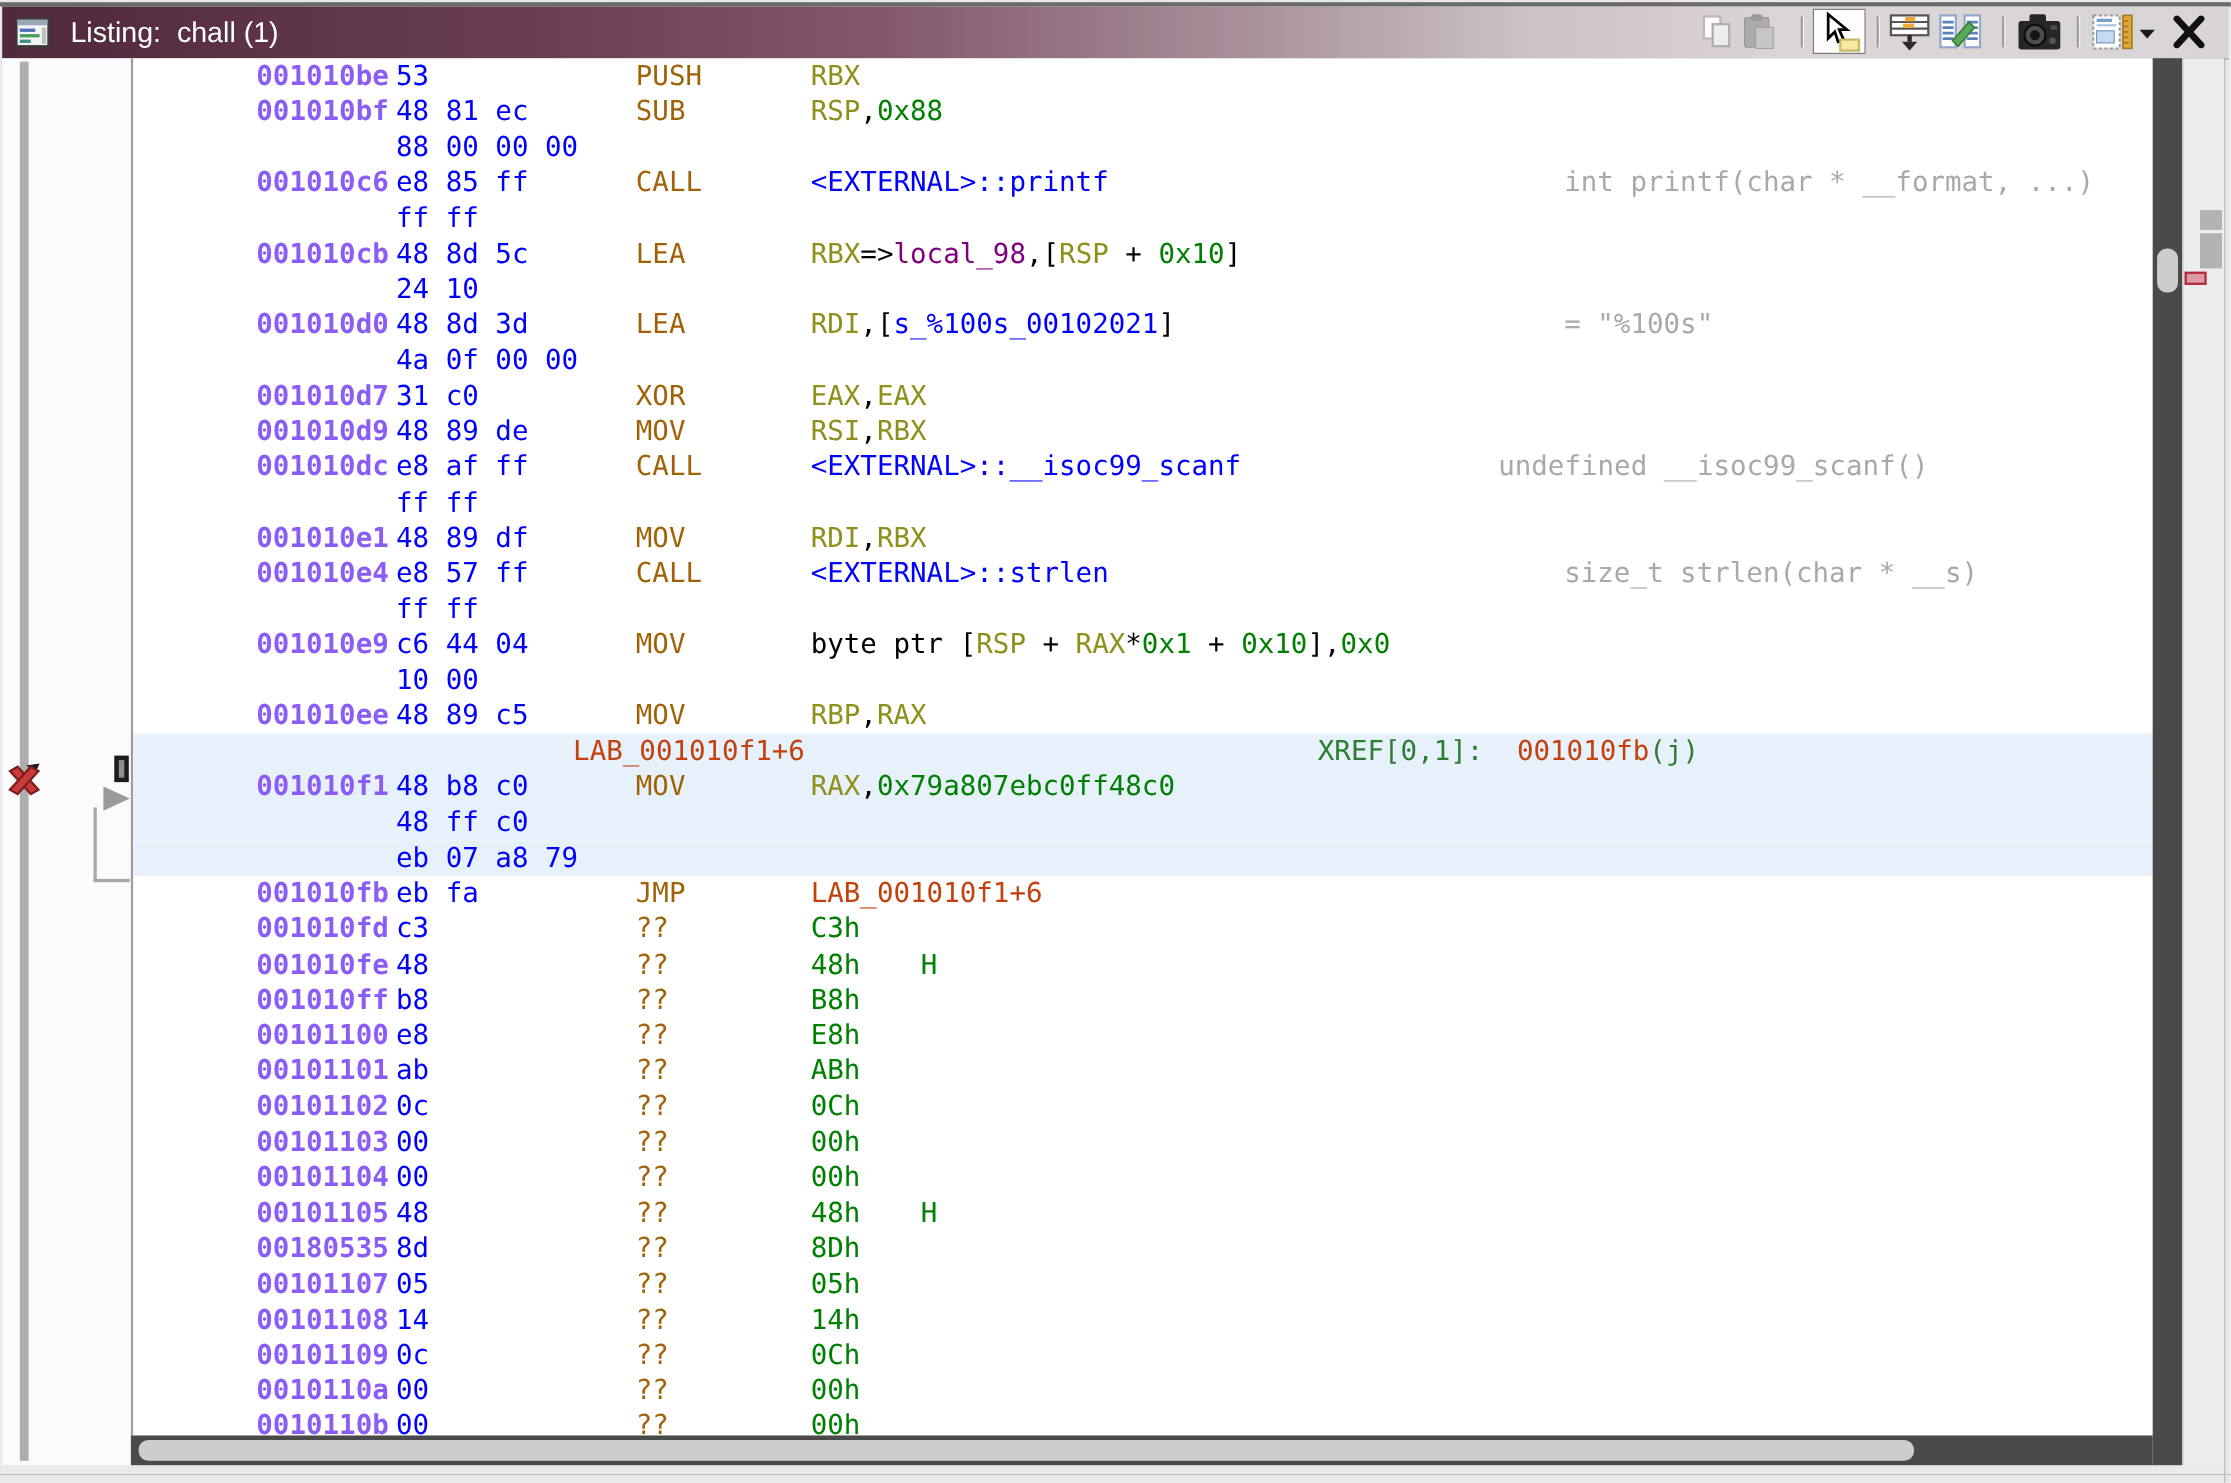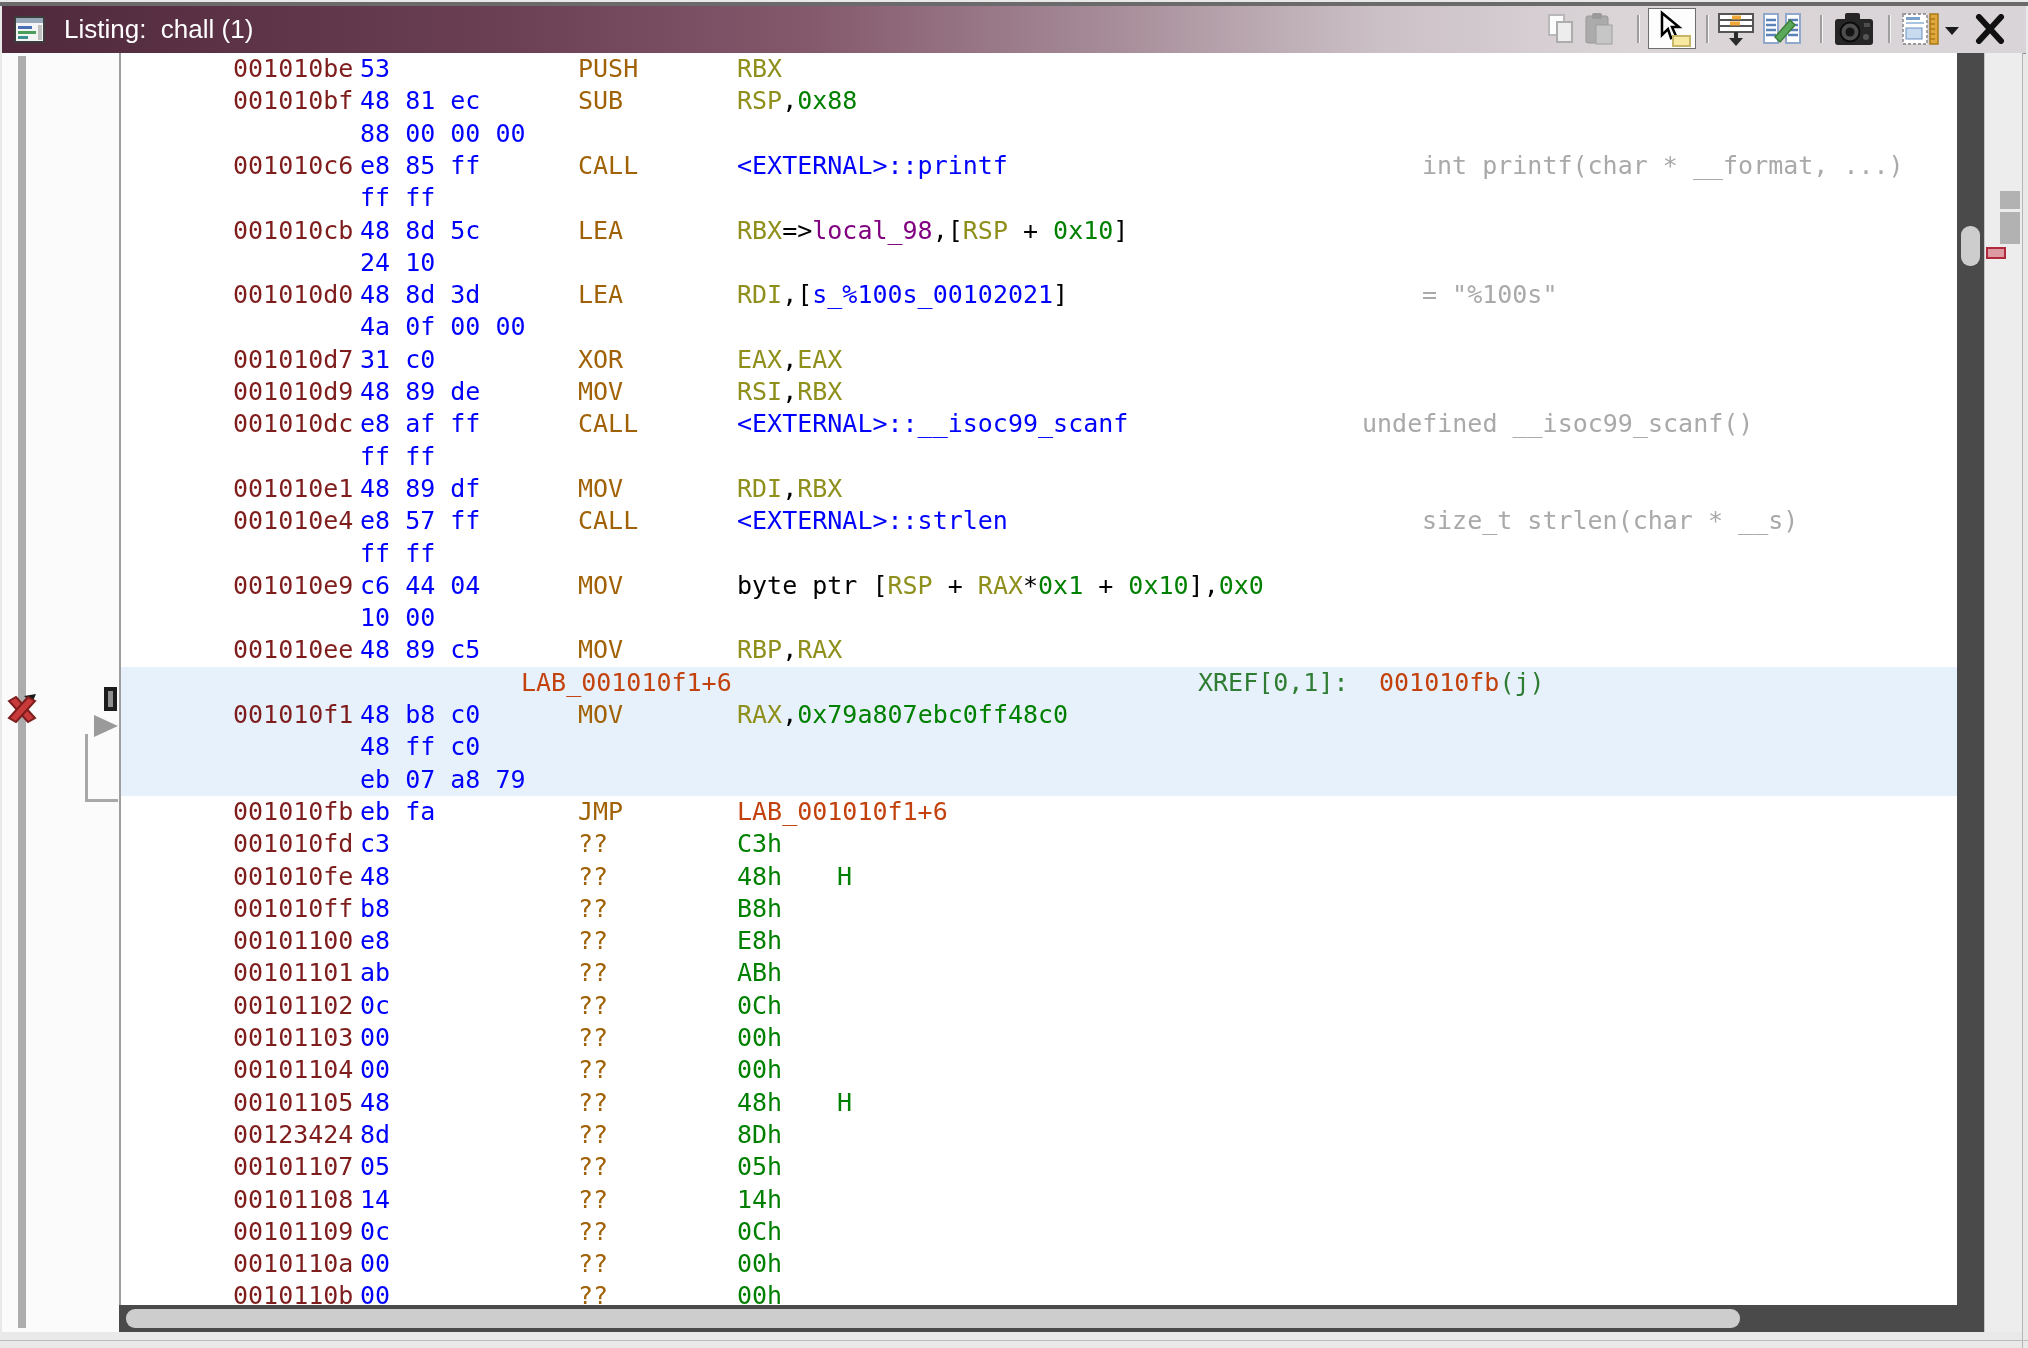--- a/index.html
+++ b/index.html
@@ -31,21 +31,21 @@
   
   .listing{
     left:119px;top:53px;width:1838px;height:1252px;background:#ffffff;
     border-left:2px solid #9e9e9e;box-sizing:border-box;
     font-family:"DejaVu Sans Mono", monospace;font-size:25px;
   }
   .rows{position:absolute;left:0;top:0;right:0;bottom:0;overflow:hidden;}
   .lrow{position:absolute;left:0;right:0;height:32.3px;line-height:32.3px;}
   .lrow.hl{background:#e7f1fb;}
   .f{position:absolute;white-space:pre;top:0;}
-  .c-addr{color:#7f1d1d;} .c-bytes{color:#0000ff;} .c-mnem{color:#a16207;}
+  .c-addr{color:#8b5cf6;font-weight:bold;} .c-bytes{color:#0000ff;} .c-mnem{color:#a16207;}
   .c-reg{color:#8f8f1c;} .c-const{color:#008000;} .c-ext{color:#0000ff;}
   .c-var{color:#800080;} .c-label{color:#c2410c;} .c-xref{color:#2e7d32;}
   .c-cmt{color:#a9a9a9;} .c-plain{color:#000000;}
   
   .arr-v{left:85px;top:734px;width:3px;height:67px;background:#a8a8a8;}
   .arr-h{left:85px;top:799px;width:33px;height:3px;background:#a8a8a8;}
   .arr-head{left:94px;top:715px;width:0;height:0;
     border-left:24px solid #9a9a9a;border-top:11px solid transparent;border-bottom:11px solid transparent;}
   .cursor-marker{left:104px;top:687px;width:13px;height:24px;background:#8f8f8f;
     border:4px solid #1c1c1c;box-sizing:border-box;}
@@ -334,21 +334,21 @@
         <span class="f" style="left: 616px;"><span class="c-const">00h</span></span>
       </div>
       <div class="lrow" style="top: 1033.6px;">
         <span class="f c-addr" style="left: 112px;">00101105</span>
         <span class="f c-bytes" style="left: 239px;">48</span>
         <span class="f c-mnem" style="left: 457px;">??</span>
         <span class="f" style="left: 616px;"><span class="c-const">48h</span></span>
         <span class="f c-const" style="left: 716px;">H</span>
       </div>
       <div class="lrow" style="top: 1065.9px;">
-        <span class="f c-addr" style="left: 112px;">00123424</span>
+        <span class="f c-addr" style="left: 112px;">00180535</span>
         <span class="f c-bytes" style="left: 239px;">8d</span>
         <span class="f c-mnem" style="left: 457px;">??</span>
         <span class="f" style="left: 616px;"><span class="c-const">8Dh</span></span>
       </div>
       <div class="lrow" style="top: 1098.2px;">
         <span class="f c-addr" style="left: 112px;">00101107</span>
         <span class="f c-bytes" style="left: 239px;">05</span>
         <span class="f c-mnem" style="left: 457px;">??</span>
         <span class="f" style="left: 616px;"><span class="c-const">05h</span></span>
       </div>

